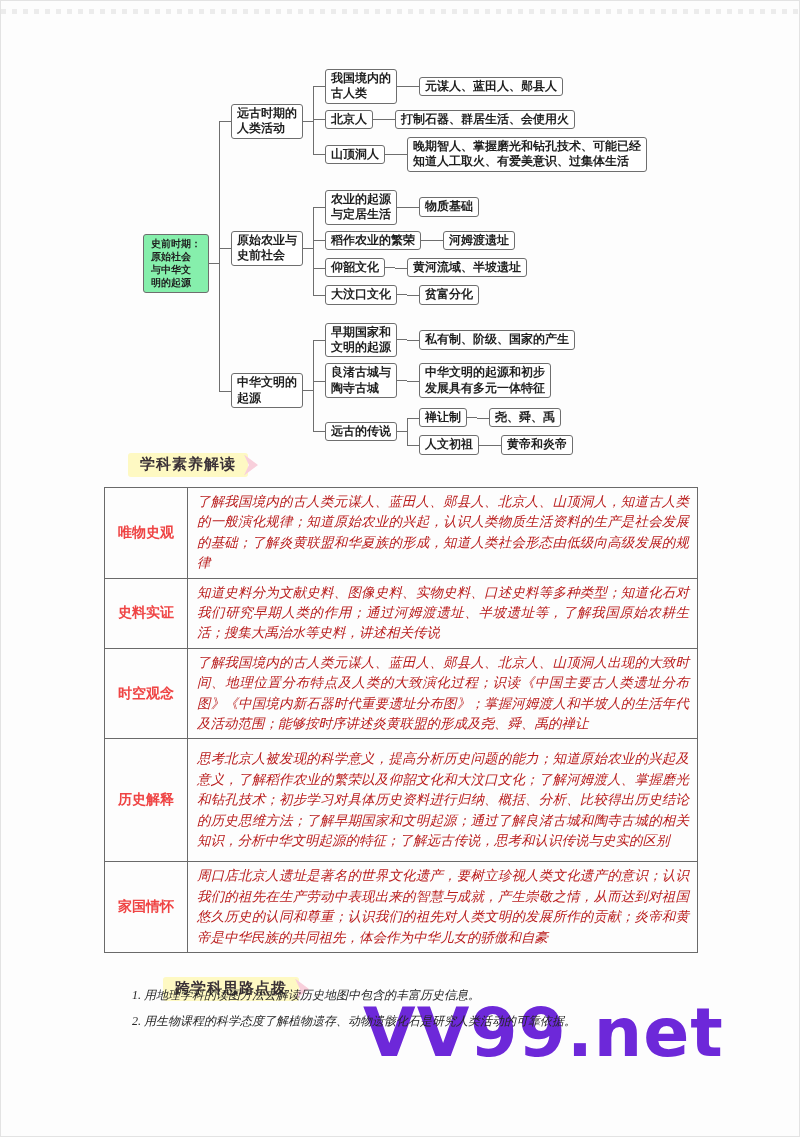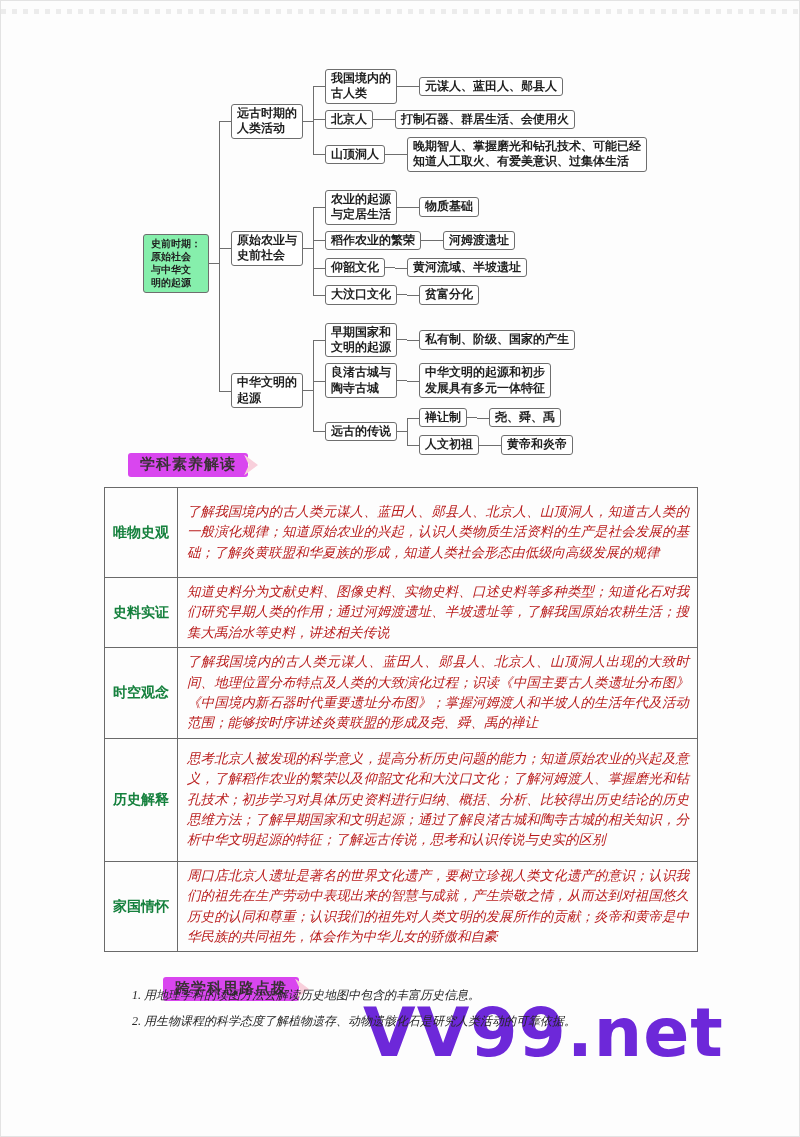--- a/index.html
+++ b/index.html
@@ -31,37 +31,37 @@
   .kid { display:flex; align-items:center; position:relative; padding:2px 0 2px 12px; }
   .kid::after { content:""; position:absolute; left:0; top:50%; width:12px; height:1px; background:#6e6e6e; }
   .kid::before { content:""; position:absolute; left:0; top:0; bottom:0; width:1px; background:#6e6e6e; }
   .kid:first-child::before { top:50%; }
   .kid:last-child::before { bottom:50%; }
   .kid:only-child::before { display:none; }
   .mindmap > .tnode > .kids > .kid { padding-top:6px; padding-bottom:6px; }
   
   .section-header { position:absolute; display:flex; align-items:center; z-index:2; }
   .banner {
-    background:#d946ef; color:#3a3136; font-weight:bold; font-size:15px;
+    background:#fef9c3; color:#3a3136; font-weight:bold; font-size:15px;
     padding:2px 12px 3px 12px; border-radius:3px; letter-spacing:1px; white-space:nowrap;
   }
   .banner-arrow {
     width:14px; height:21px; margin-left:-4px; background:#f8cfdb;
     clip-path:polygon(0 0, 100% 50%, 0 100%, 35% 50%);
   }
   .hdr1 { left:127px; top:452px; }
   .hdr2 { left:127px; top:976px;margin-left:35px; }
   
   table.literacy {
     position:absolute; left:103px; top:486px; width:594px;
     border-collapse:collapse; z-index:1;
   }
   table.literacy th, table.literacy td { border:1px solid #6a6a6a; }
   table.literacy th {
-    width:73px; font-size:14px; font-weight:bold; color:#15803d;
+    width:83px; font-size:14px; font-weight:bold; color:#ef4444;
     text-align:center; vertical-align:middle; background:#fdfdfd;
     font-family:"Liberation Sans", sans-serif;
   }
   table.literacy td {
     font-family:"Liberation Serif", serif; font-style:italic;
     font-size:13.5px; line-height:20.4px; color:#b91c1c;
     padding:4px 8px 4px 9px; text-align:justify; vertical-align:middle;
   }
   tr.r1 { height:90px; } tr.r2 { height:68px; } tr.r3 { height:82px; }
   tr.r4 { height:123px; } tr.r5 { height:90px; }

